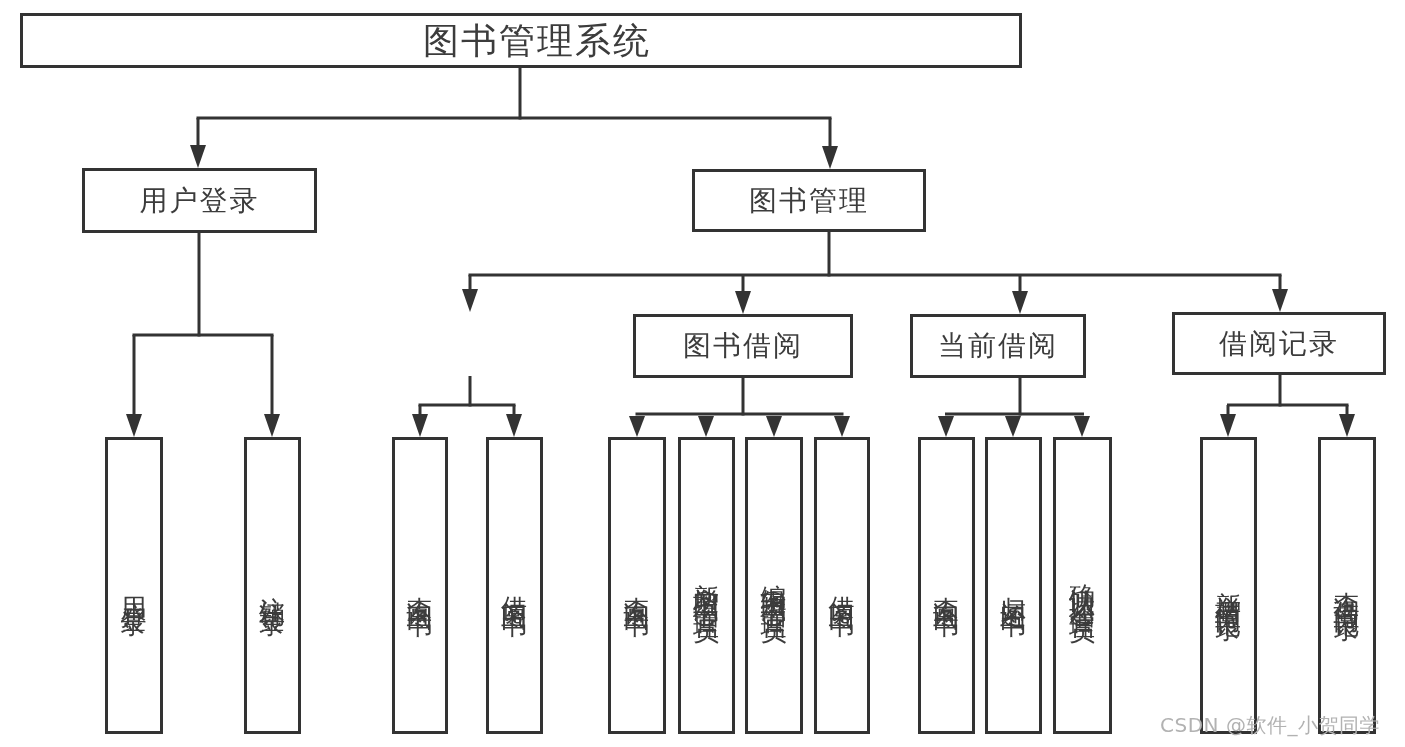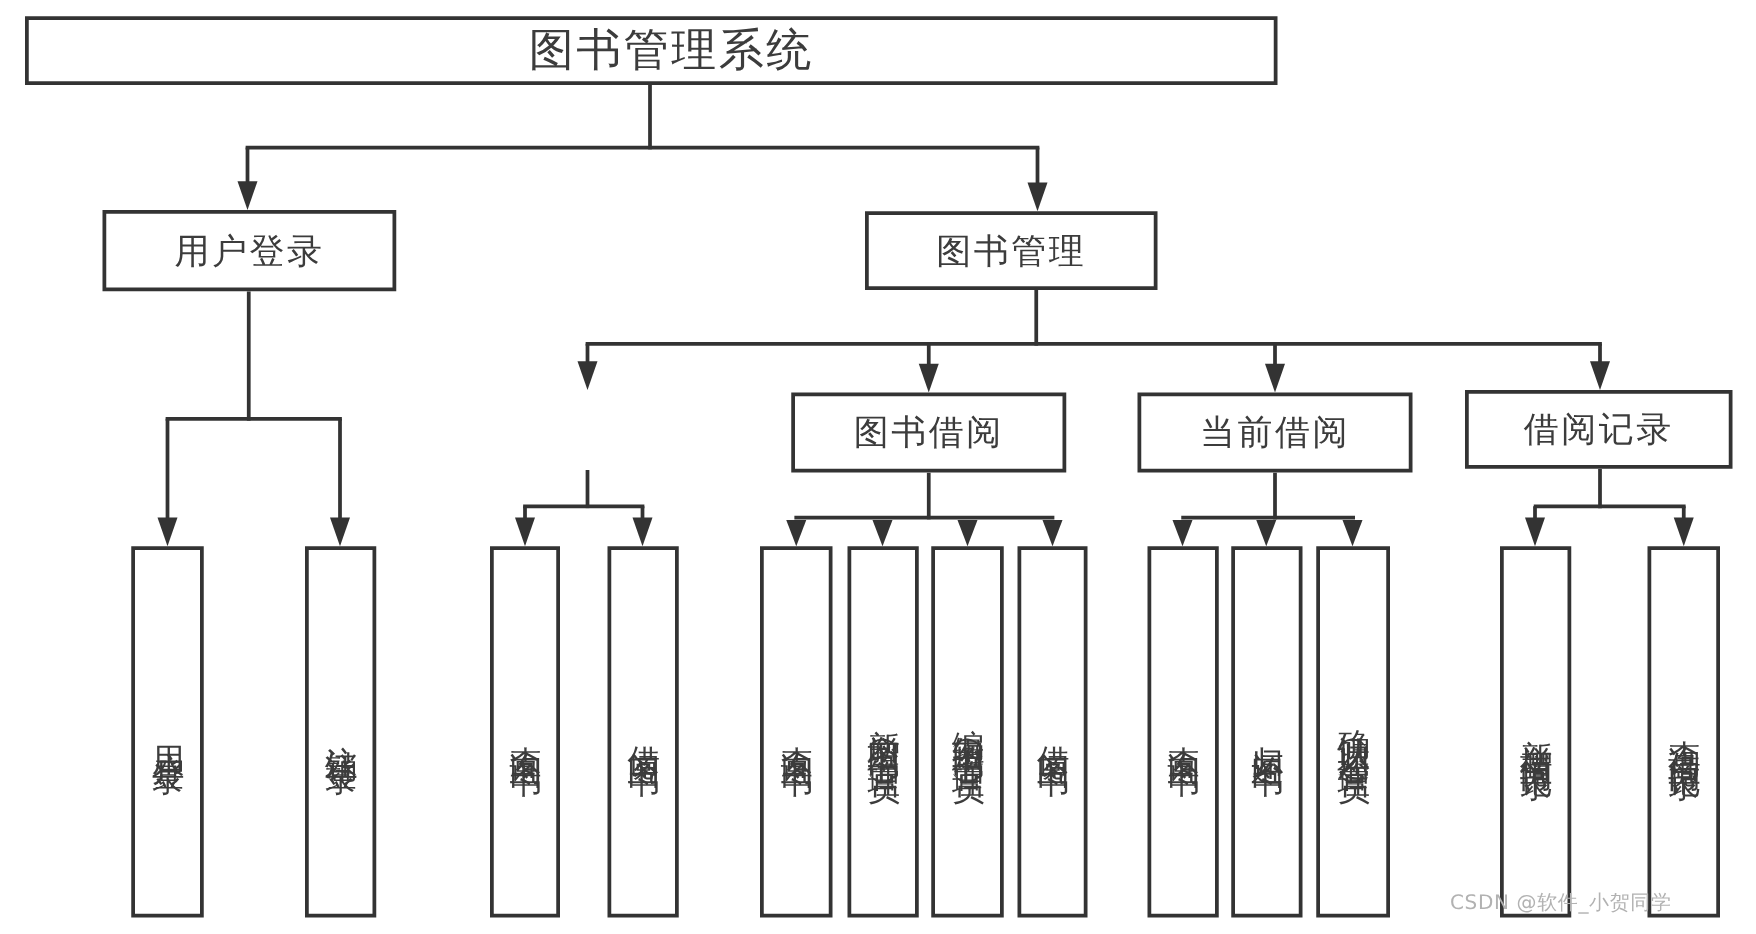--- a/index.html
+++ b/index.html
@@ -33,21 +33,21 @@
     writing-mode:vertical-rl;
     text-orientation:mixed;
     font-size:26px;
     letter-spacing:5px;
     line-height:1;
   }
   .watermark{
     position:absolute;
     left:1160px;top:712px;
     z-index:3;
-    font-size:16px;
+    font-size:20px;
     color:#b2b2b2;
     white-space:nowrap;
     letter-spacing:0.5px;
   }
 </style>
 </head>
 <body>
 
 <div class="stage">
 
@@ -105,21 +105,21 @@
     <line x1="1347" y1="405" x2="1347" y2="418"></line>
     <polygon points="1339,414 1355,414 1347,437" fill="#333333" stroke="none"></polygon>
   </svg>
 
   <div class="node hnode rootnode" style="left:20px;top:13px;width:1002px;height:55px">图书管理系统</div>
 
   <div class="node hnode" style="left:82px;top:168px;width:235px;height:65px">用户登录</div>
   <div class="node hnode" style="left:692px;top:169px;width:234px;height:63px">图书管理</div>
 
   <div class="node hnode" style="left:633px;top:314px;width:220px;height:64px">图书借阅</div>
-  <div class="node hnode" style="left:910px;top:314px;width:220px;height:64px">当前借阅</div>
+  <div class="node hnode" style="left:910px;top:314px;width:176px;height:64px">当前借阅</div>
   <div class="node hnode" style="left:1172px;top:312px;width:214px;height:63px">借阅记录</div>
 
   <div class="node leaf" style="left:105px;top:437px;width:58px;height:297px">用户登录</div>
   <div class="node leaf" style="left:244px;top:437px;width:57px;height:297px">注销登录</div>
 
   <div class="node leaf" style="left:392px;top:437px;width:56px;height:297px">查询图书</div>
   <div class="node leaf" style="left:486px;top:437px;width:57px;height:297px">借阅图书</div>
 
   <div class="node leaf" style="left:608px;top:437px;width:58px;height:297px">查询图书</div>
   <div class="node leaf" style="left:678px;top:437px;width:57px;height:297px">新增图书（管理员）</div>

